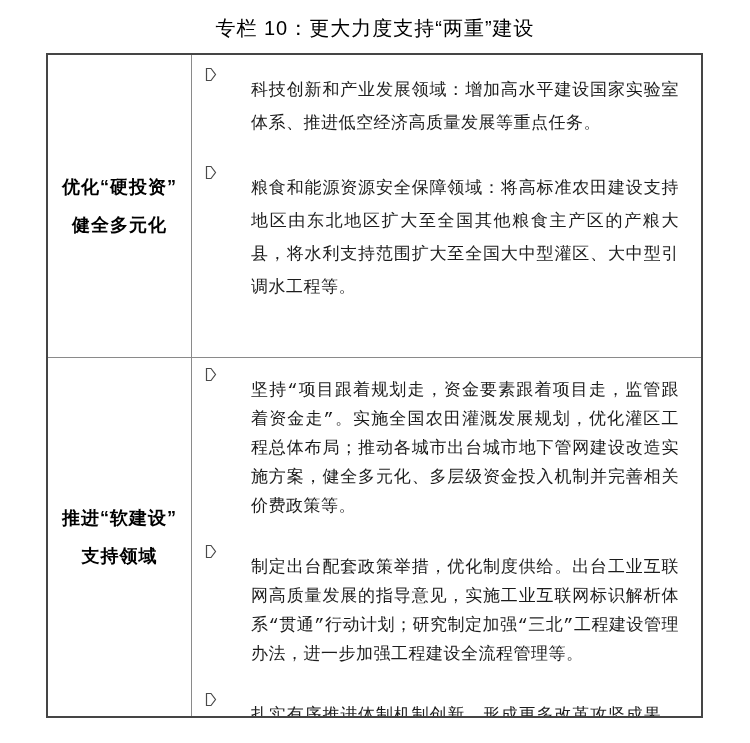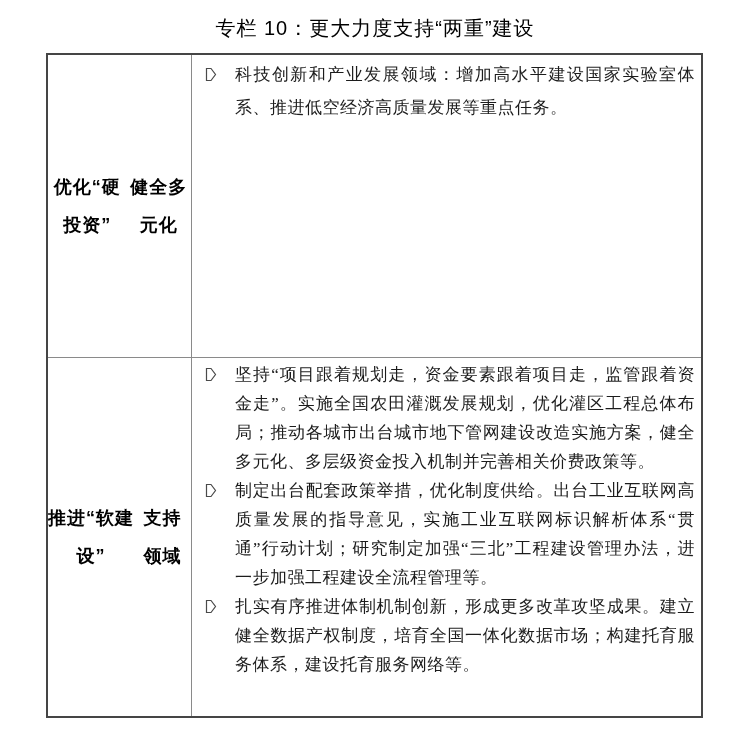--- a/index.html
+++ b/index.html
@@ -45,20 +45,21 @@
   }
   .trow-2 {
     height: 358px;
   }
   .label-cell {
     flex: 0 0 144px;
     width: 144px;
     box-sizing: border-box;
     border-right: 1px solid #8a8a8a;
     display: flex;
+    flex-direction: column;
     justify-content: center;
     align-items: center;
     font-family: "Liberation Sans", sans-serif;
     font-weight: 700;
     font-size: 18px;
     line-height: 38px;
     color: #000000;
     letter-spacing: 1px;
     text-align: center;
   }
@@ -78,28 +79,29 @@
   .marker {
     flex: 0 0 31px;
     display: flex;
     justify-content: flex-start;
     padding-top: 8px;
   }
   .trow-2 .marker {
     padding-top: 6px;
   }
   .btext {
-    margin: 0;
+    margin: 16px;
     flex: 1;
     font-size: 17px;
     line-height: 33px;
     letter-spacing: 0.5px;
     text-align: justify;
     text-justify: inter-ideograph;
     color: #1c1c1c;
+    font-family: Liberation Mono, monospace;
   }
   .trow-2 .btext {
     line-height: 29px;
   }
 </style>
 </head>
 <body>
 
 <div class="page">
 
@@ -118,20 +120,28 @@
           <span class="marker">
             <svg width="13" height="17" viewBox="0 0 13 17">
                 <path d="M2.5 2.5 L7 2.5 L11.5 8.5 L7 14.5 L2.5 14.5 Z" fill="#ffffff" stroke="#4a4a4a" stroke-width="1.2"></path>
               </svg>
           </span>
           <p class="btext">科技创新和产业发展领域：增加高水平建设国家实验室体系、推进低空经济高质量发展等重点任务。</p>
         </div>
 
 
 
+        <div class="bullet">
+          <span class="marker">
+            <svg width="13" height="17" viewBox="0 0 13 17">
+                <path d="M2.5 2.5 L7 2.5 L11.5 8.5 L7 14.5 L2.5 14.5 Z" fill="#ffffff" stroke="#4a4a4a" stroke-width="1.2"></path>
+              </svg>
+          </span>
+          <p class="btext">粮食和能源资源安全保障领域：将高标准农田建设支持地区由东北地区扩大至全国其他粮食主产区的产粮大县，将水利支持范围扩大至全国大中型灌区、大中型引调水工程等。</p>
+        </div>
 
       </div>
     </section>
 
     <section class="trow trow-2">
       <div class="label-cell">
         <div>推进“软建设”</div>
         <div>支持领域</div>
       </div>
       <div class="content-cell">

